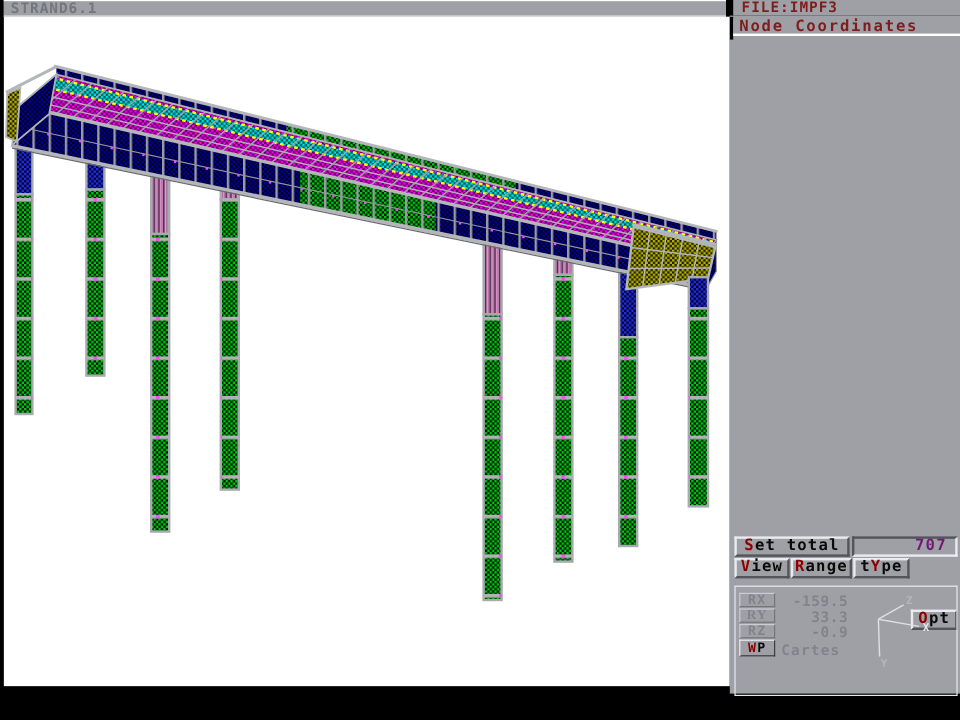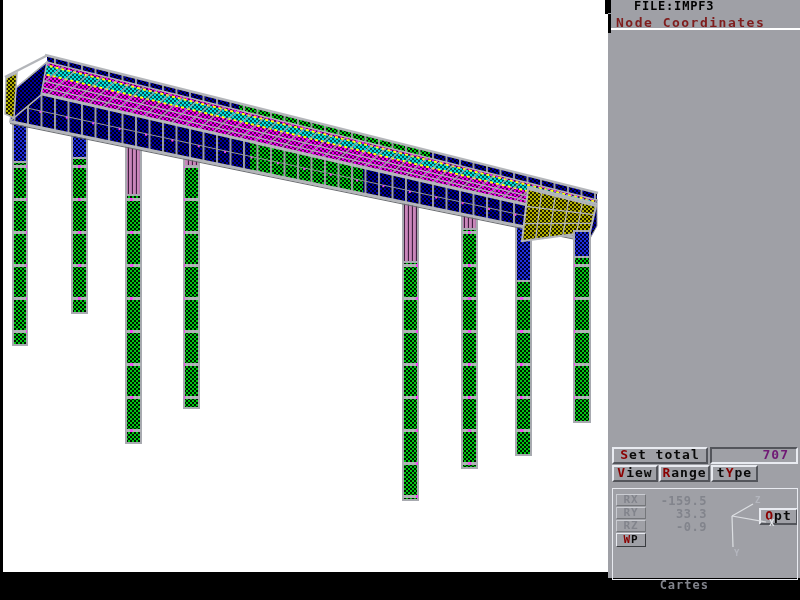--- a/index.html
+++ b/index.html
@@ -7,21 +7,21 @@
        font-family:"DejaVu Sans Mono", monospace;}
   .screen{position:relative;width:800px;height:600px;background:#000;}
   .abs{position:absolute;}
   .gray{background:#9fa0a6;}
   
   .topwhite{left:0;top:0;width:608px;height:14px;background:#fff;}
   .titlebar{left:1px;top:1px;width:604px;height:12px;line-height:12px;
             font-size:12px;font-weight:bold;letter-spacing:.8px;color:#74767e;padding-left:8px;box-sizing:border-box;}
   .topgap{left:605px;top:0;width:6px;height:14px;background:#000;}
   .filebar{left:611px;top:0;width:189px;height:13px;line-height:13px;
-           font-size:12px;font-weight:bold;letter-spacing:.8px;color:#000000;padding-left:23px;box-sizing:border-box;}
+           font-size:12px;font-weight:bold;letter-spacing:.8px;color:#7f1d1d;padding-left:7px;box-sizing:border-box;}
   
   .panel{left:608px;top:13px;width:192px;height:565px;}
   .nodebar{left:611px;top:16px;width:189px;height:14px;line-height:14px;font-size:13px;
            font-weight:bold;letter-spacing:1.5px;color:#7f1d1d;padding-left:5px;box-sizing:border-box;
            border-bottom:2px solid #fff;background:#9fa0a6;}
   .nodeedge{left:608px;top:14px;width:3px;height:19px;background:#000;}
   
   .canvas{left:3px;top:14px;width:605px;height:558px;background:#fff;}
   .leftedge{left:0;top:0;width:3px;height:572px;background:#000;}
   .bottombar{left:0;top:572px;width:608px;height:28px;background:#000;}
@@ -43,20 +43,21 @@
            color:#82848c;text-align:right;}
   .wpbtn{color:#0a0a0a;border-color:#e9ebf1 #3a3c40 #3a3c40 #e9ebf1;height:14px;line-height:12px;}
   .row1{height:17px;line-height:12px;}
 </style>
 </head>
 <body>
 
 <div class="screen">
 
   <div class="abs topwhite"></div>
+  <div class="abs gray titlebar">STRAND6.1</div>
   <div class="abs topgap"></div>
 
   <div class="abs gray panel"></div>
   <div class="abs gray filebar">FILE:IMPF3</div>
   <div class="abs nodeedge"></div>
   <div class="abs nodebar">Node Coordinates</div>
 
   <div class="abs canvas">
   <svg width="605" height="558" viewBox="3 14 605 558">
     <defs>
@@ -196,26 +197,26 @@
   <div class="abs sunken row1" style="left:710px;top:447px;width:88px;padding-right:7px;">707</div>
 
   <div class="abs btn row1" style="left:612px;top:465px;width:46px;"><span></span><span class="hot">V</span><span>iew</span></div>
   <div class="abs btn row1" style="left:659px;top:465px;width:51px;"><span></span><span class="hot">R</span><span>ange</span></div>
   <div class="abs btn row1" style="left:711px;top:465px;width:47px;"><span>t</span><span class="hot">Y</span><span>pe</span></div>
   <div class="abs btn row1" style="left:759px;top:465px;width:39px;margin-top:43px;"><span></span><span class="hot">O</span><span>pt</span></div>
 
   <div class="abs groupbox">
     <div class="mini" style="left:3px;top:5px;">RX</div>
     <div class="minival" style="left:36px;top:5px;">-159.5</div>
-    <div class="mini" style="left:3px;top:18px;">RY</div>
+    <div class="mini" style="left:3px;top:18px;font-family:Liberation Serif, serif;">RY</div>
     <div class="minival" style="left:36px;top:18px;">33.3</div>
     <div class="mini" style="left:3px;top:31px;">RZ</div>
     <div class="minival" style="left:36px;top:31px;">-0.9</div>
     <div class="mini wpbtn" style="left:3px;top:44px;"><span class="hot">W</span><span>P</span></div>
-    <div class="minival" style="left:36px;top:46px;text-align:right;padding-left:2px;font-size:12px;letter-spacing:1px;margin-top:43px;">Cartes</div>
+    <div class="minival" style="left:36px;top:46px;text-align:left;padding-left:2px;font-size:12px;letter-spacing:1px;">Cartes</div>
 
     <svg class="abs" style="left:88px;top:2px;" width="95" height="70">
       <g stroke="#dcdee2" stroke-width="1.2" fill="none">
         <line x1="31" y1="25" x2="52" y2="13"></line>
         <line x1="31" y1="25" x2="65" y2="31"></line>
         <line x1="31" y1="25" x2="32" y2="56"></line>
       </g>
       <g fill="#b4b6be" font-size="9" font-weight="bold">
         <text x="54" y="12">Z</text>
         <text x="68" y="35" fill="#e4e6ea">X</text>

